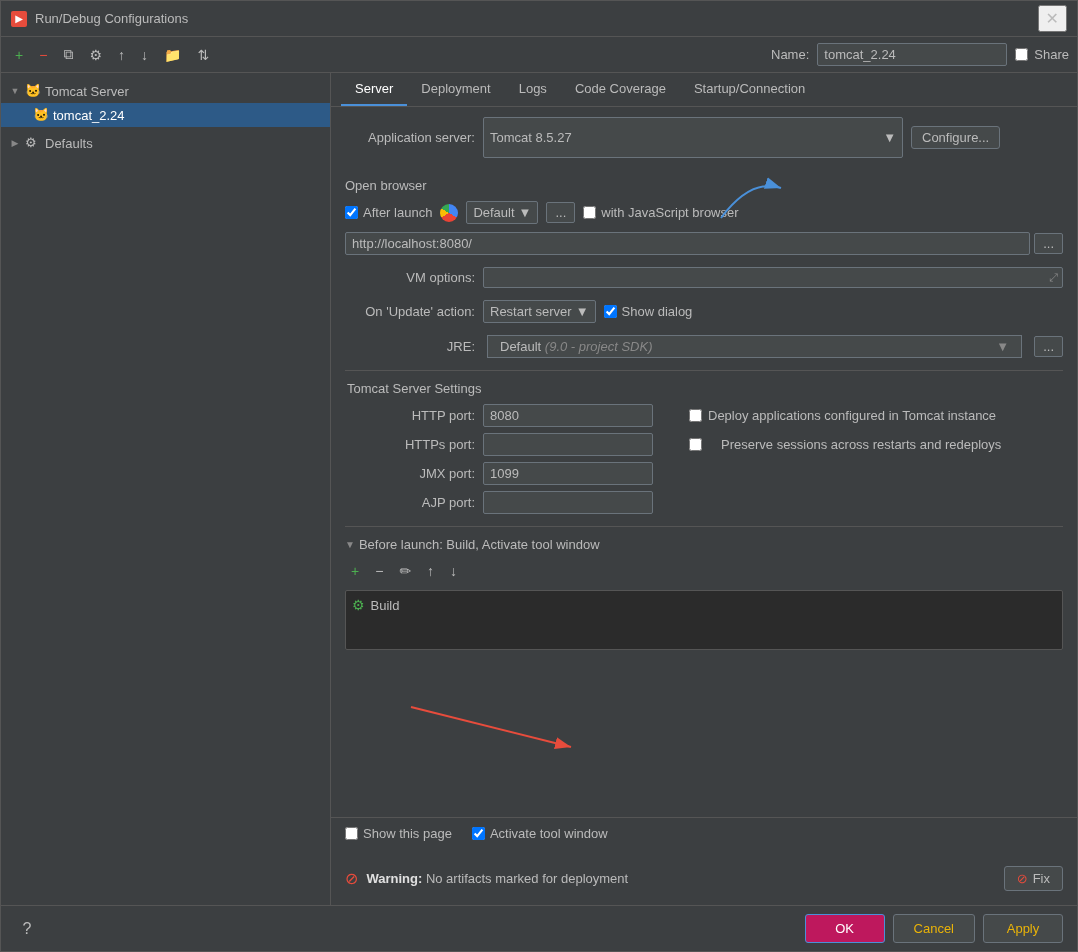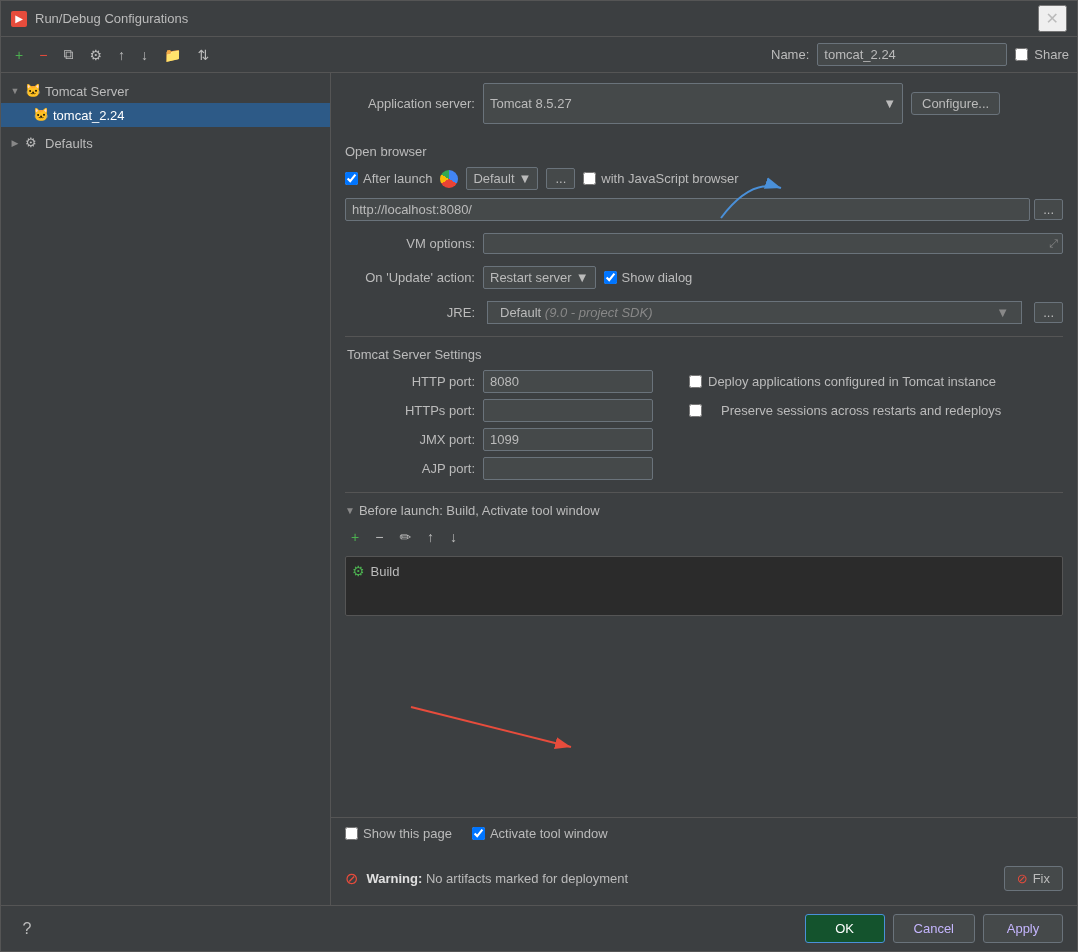--- a/index.html
+++ b/index.html
@@ -361,29 +361,29 @@
       width: 24px;
       height: 24px;
       border-radius: 50%;
       display: flex;
       align-items: center;
       justify-content: center;
     }
     .footer-btn {
       background: #45494a;
       border: 1px solid #6a737b;
-      color: #c4b5fd;
+      color: #eab308;
       padding: 6px 20px;
       cursor: pointer;
       border-radius: 3px;
       font-size: 13px;
       min-width: 80px;
     }
     .footer-btn.primary {
-      background: #14532d;
+      background: #be185d;
       border-color: #4a90d9;
       color: #ffffff;
     }
     
     .arrow-blue {
       position: absolute;
       width: 80px;
       height: 60px;
       top: 95px;
       left: 380px;
@@ -540,20 +540,27 @@
         <defs>
           <marker id="arrowhead-blue" markerWidth="8" markerHeight="6" refX="8" refY="3" orient="auto">
             <polygon points="0 0, 8 3, 0 6" fill="#4a90d9"></polygon>
           </marker>
         </defs>
         <path d="M 10 50 Q 40 10 70 20" stroke="#4a90d9" stroke-width="2" fill="none" marker-end="url(#arrowhead-blue)"></path>
       </svg>
 
       <div class="content">
 
+        <div class="tabs">
+          <div class="tab active">Server</div>
+          <div class="tab">Deployment</div>
+          <div class="tab">Logs</div>
+          <div class="tab">Code Coverage</div>
+          <div class="tab">Startup/Connection</div>
+        </div>
 
         <div class="content-body">
 
           <div class="app-server-row">
             <span class="form-label" style="min-width:130px;text-align:right;">Application server:</span>
             <div class="app-server-dropdown">
               <span>Tomcat 8.5.27</span>
               <span>▼</span>
             </div>
             <button class="configure-btn">Configure...</button>

